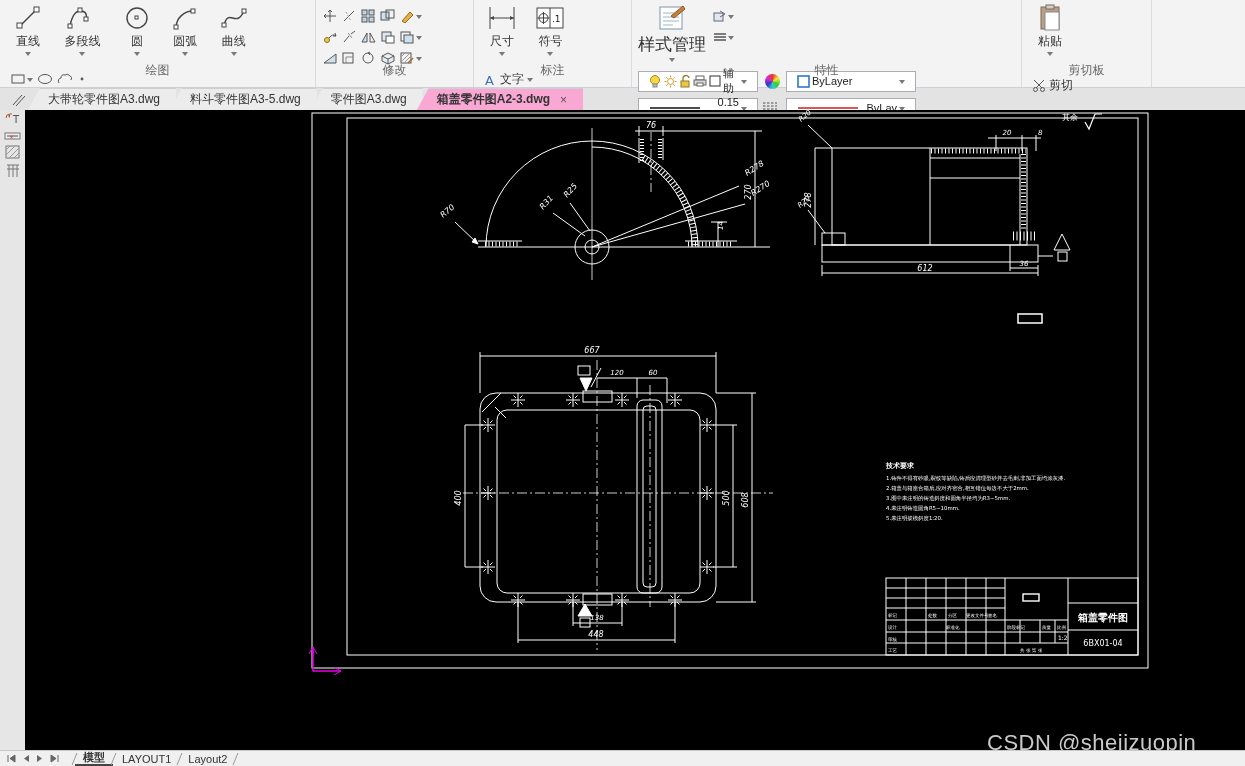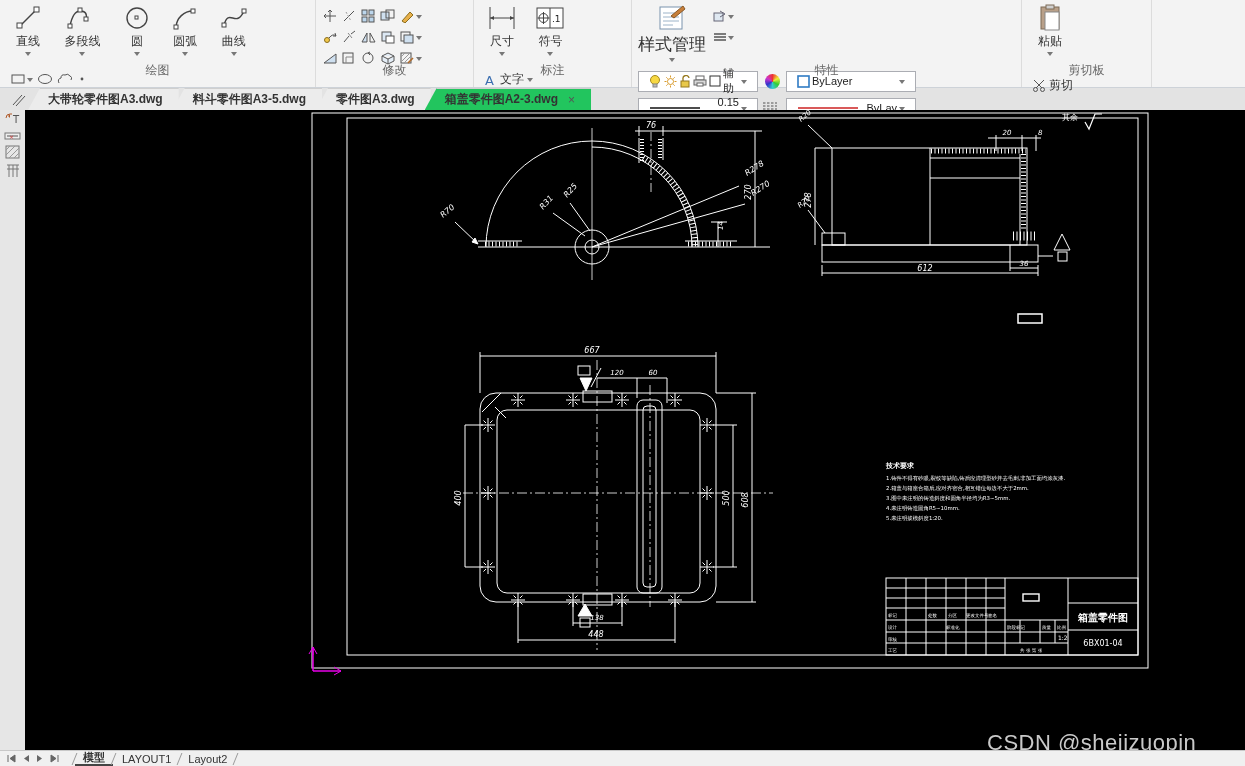--- a/index.html
+++ b/index.html
@@ -23,23 +23,23 @@
            padding:0 10px; font-size:11px; color:#222; gap:2px; }
   .combo .grow { flex:1; }
   .props-grid { display:grid; grid-template-columns:120px 20px 130px; grid-template-rows:24px 24px;
                 gap:3px 4px; align-items:center; margin-top:2px; }
   .vstack { display:inline-flex; flex-direction:column; gap:4px; vertical-align:top; margin:4px 4px 0 2px; }
   .colorwheel { width:15px; height:15px; border-radius:50%;
                 background:conic-gradient(#e33,#ee3,#3c3,#3cc,#33c,#c3c,#e33); margin:0 auto; }
   
   #tabbar { height:22px; background:#e3e3e3; display:flex; align-items:flex-end; padding-left:28px; }
   .dtab { height:22px; display:flex; align-items:center; padding:0 16px 0 20px; font-size:12px; color:#333;
-          background:#ececec; clip-path:polygon(12px 0,100% 0,100% 100%,0 100%); border-top:1px solid #cfcfcf;font-weight:bold; }
+          background:#ececec; clip-path:polygon(12px 0,100% 0,100% 100%,0 100%); border-top:1px solid #cfcfcf; }
   .dtab + .dtab { margin-left:-6px; }
-  .dtab.active { background:#22c55e; font-weight:bold; z-index:2;align-items:center; }
+  .dtab.active { background:#f9a8d4; font-weight:bold; z-index:2;align-items:center; }
   .dtab .x { margin-left:10px; color:#555; font-weight:normal; font-size:12px; }
   
   #main { position:relative; height:640px; }
   #leftstrip { position:absolute; left:0; top:0; width:25px; height:640px; background:#e6e6e6; z-index:3;
                display:flex; flex-direction:column; align-items:center; padding-top:2px; gap:3px; }
   #canvas { position:absolute; left:25px; top:0; width:1220px; height:640px; background:#000; overflow:hidden; }
   #watermark { position:absolute; left:962px; top:620px; font-size:22px; color:#c9c9c9; letter-spacing:0.5px;
                white-space:nowrap; z-index:5; }
   
   #statusbar { height:16px; background:#f0f0f0; border-top:1px solid #c8c8c8; display:flex;

